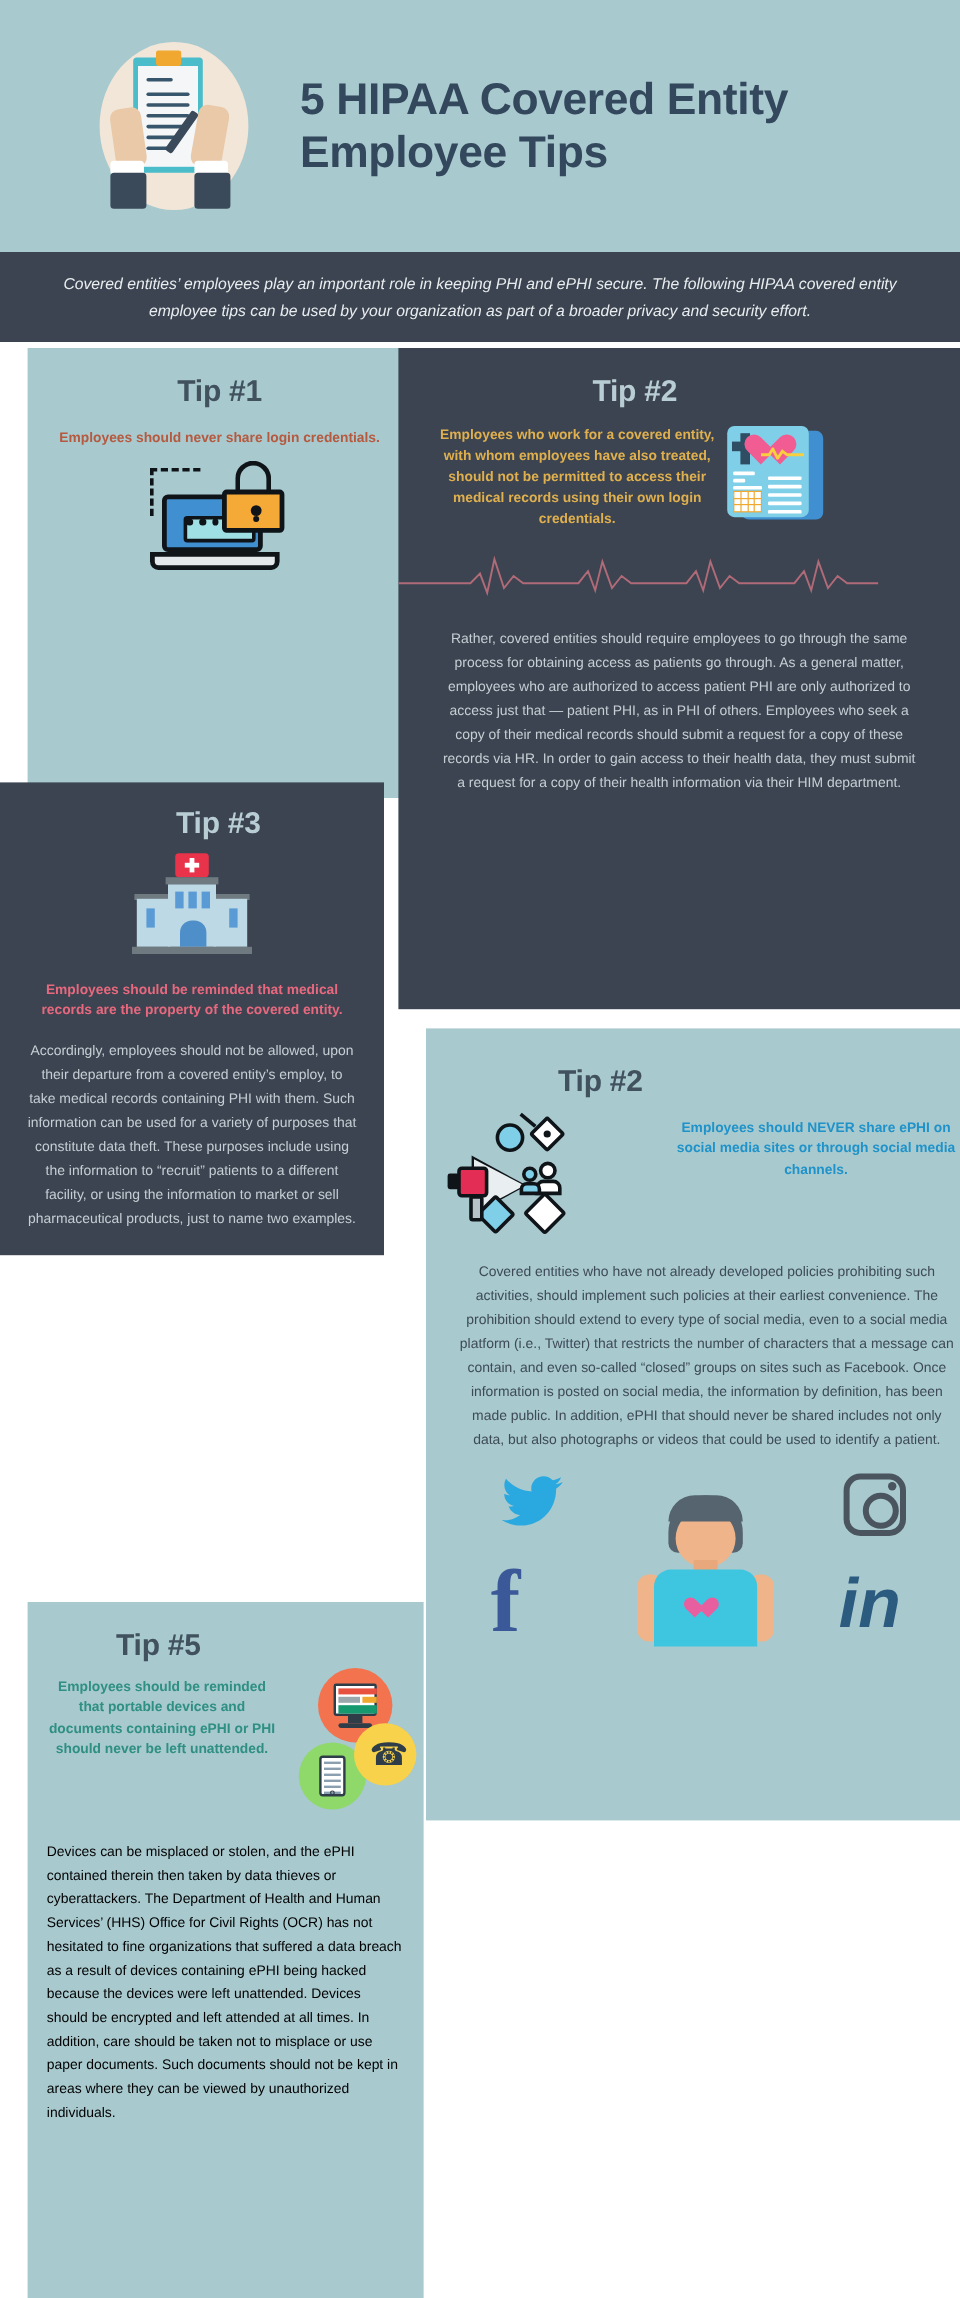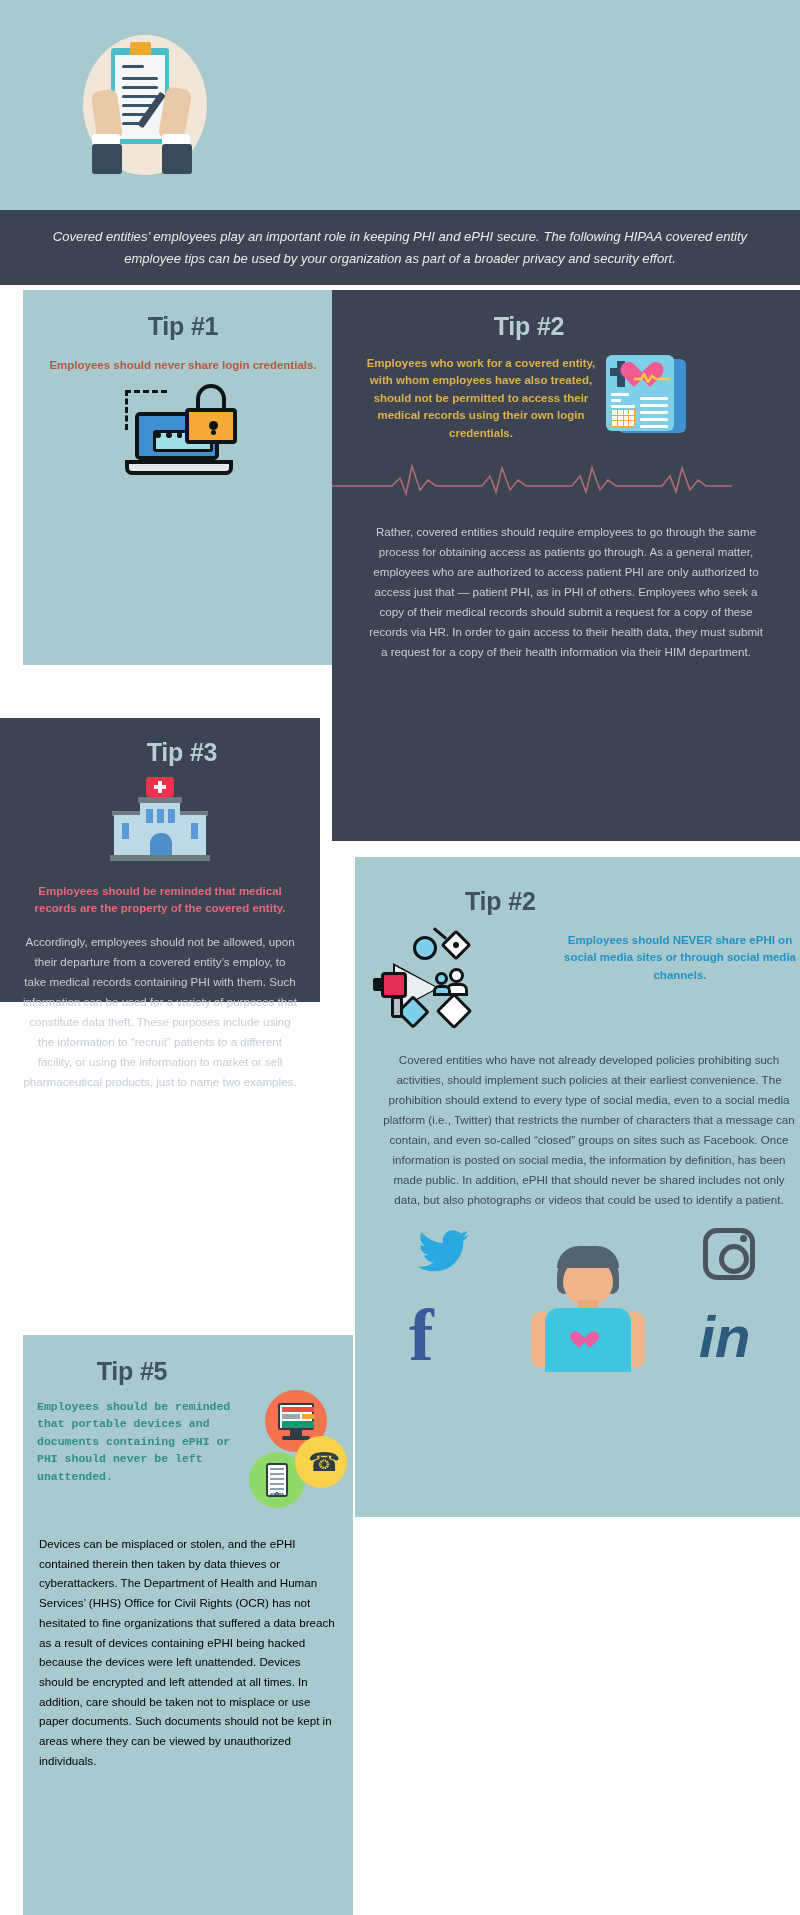--- a/index.html
+++ b/index.html
@@ -197,21 +197,21 @@
   .mr-lines { position:absolute; left:5px; top:38px; }
   .mr-lines i { display:block; background:#ffffff; height:3px; margin-bottom:3px; border-radius:1px; }
   .mr-grid { position:absolute; left:5px; top:54px; width:24px; height:18px; background:#f0a830;
         display:grid; grid-template-columns: repeat(4,1fr); grid-template-rows: repeat(3,1fr); gap:1px; padding:1px; }
   .mr-grid i { background:#ffffff; }
   .mr-rlines { position:absolute; left:34px; top:42px; }
   .mr-rlines i { display:block; background:#ffffff; height:3px; width:28px; margin-bottom:4px; border-radius:1px; }
   .ecg-strip { width: 400px; height: 46px; margin: 18px auto 0; }
 
   
-  #tip3 { left: 0; top: 718px; width: 320px; height: 284px; }
+  #tip3 { left: 0; top: 652px; width: 320px; height: 394px; }
   #tip3 .tip-heading { margin-top: 20px; }
   #tip3 .tip-sub { color: #e8697f; margin-top: 22px; padding: 0 26px; }
   #tip3 .tip-body { margin-top: 14px; padding: 0 22px; }
   .hospital { position: relative; width: 108px; height: 84px; margin: 10px auto 0; }
   .hs-sign { position:absolute; left:40px; top:0; width:28px; height:20px; background:#e8334a; border-radius:3px; }
   .hs-sign:before { content:""; position:absolute; left:12px; top:4px; width:4px; height:12px; background:#fff; }
   .hs-sign:after  { content:""; position:absolute; left:8px; top:8px; width:12px; height:4px; background:#fff; }
   .hs-roof { position:absolute; left:32px; top:20px; width:44px; height:6px; background:#6e7a80; }
   .hs-mid { position:absolute; left:34px; top:26px; width:40px; height:52px; background:#bdd9e6; }
   .hs-left { position:absolute; left:8px; top:38px; width:28px; height:40px; background:#bdd9e6; }
@@ -268,21 +268,21 @@
   .sc-ig { left:324px; top:4px; width:52px; height:52px; border:5px solid #4a5560; border-radius:14px; }
   .sc-ig:after { content:""; position:absolute; left:11px; top:11px; width:20px; height:20px; border:5px solid #4a5560; border-radius:50%; }
   .sc-ig:before { content:""; position:absolute; left:32px; top:2px; width:7px; height:7px; background:#4a5560; border-radius:50%; }
   .sc-fb { left:30px; top:74px; color:#3b5998; font-size:74px; font-weight:bold; line-height:1;
            font-family:"Liberation Serif", serif; }
   .sc-li { left:320px; top:84px; color:#2c5b80; font-size:58px; font-weight:bold; line-height:1;font-style:italic; }
 
   
   #tip5 { left: 0; top: 1335px; width: 330px; height: 580px; }
   #tip5 .tip-heading { margin-top: 22px; margin-right: 112px; }
-  #tip5 .tip-sub { color: #2e8f82; width: 196px; margin: 12px 0 0 14px; text-align:left;font-family:Liberation Mono, monospace; }
+  #tip5 .tip-sub { color: #2e8f82; width: 196px; margin: 12px 0 0 14px; text-align:center; }
   #tip5 .tip-body { margin-top: 16px; padding: 0 16px; text-align:left; line-height:1.7; }
   .t5-top { display:flex; align-items:flex-start; }
   .t5-icons { position:relative; width:110px; height:128px; margin:4px 6px 0 0; flex:0 0 110px; }
   .t5-c { position:absolute; border-radius:50%; }
   .t5-monitor { left:28px; top:0; width:62px; height:62px; background:#f4734f; }
   .t5-phone { left:58px; top:46px; width:52px; height:52px; background:#f7d24a; }
   .t5-tablet { left:12px; top:62px; width:56px; height:56px; background:#8fd96a; }
   .mon-screen { position:absolute; left:13px; top:13px; width:36px; height:27px; background:#fff; border:2px solid #2f3d49; border-radius:2px; }
   .mon-stand { position:absolute; left:25px; top:40px; width:12px; height:6px; background:#2f3d49; }
   .mon-foot { position:absolute; left:17px; top:46px; width:28px; height:4px; background:#2f3d49; border-radius:2px; }
@@ -314,20 +314,21 @@
         <div class="clip-clamp"></div>
       </div>
       <div class="hand hand-l"></div>
       <div class="hand hand-r"></div>
       <div class="pen"></div>
       <div class="cuff cuff-l"></div>
       <div class="cuff cuff-r"></div>
       <div class="sleeve sleeve-l"></div>
       <div class="sleeve sleeve-r"></div>
     </div>
+    <div class="header-title">5 HIPAA Covered Entity Employee Tips</div>
   </div>
 
   <div class="intro">
     <div class="intro-text">Covered entities’ employees play an important role in keeping PHI and ePHI secure. The following HIPAA covered entity employee tips can be used by your organization as part of a broader privacy and security effort.</div>
   </div>
 
   <div class="panel light" id="tip1">
     <div class="tip-heading on-light">Tip #1</div>
     <div class="tip-sub">Employees should never share login credentials.</div>
     <div class="laptop-lock">

